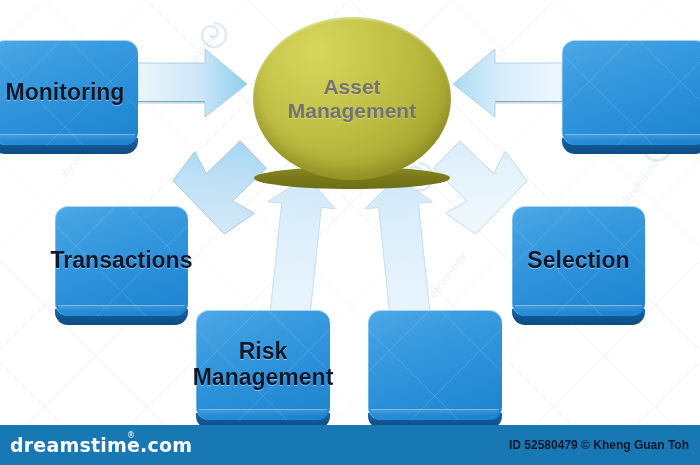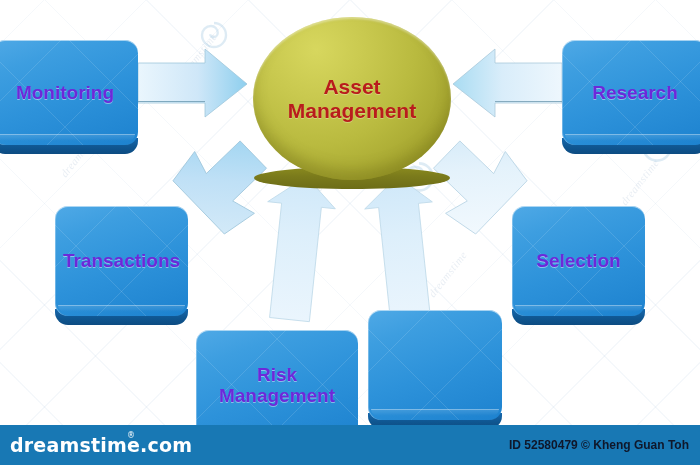--- a/index.html
+++ b/index.html
@@ -82,23 +82,23 @@
   }
   .node .edge3d{
     
     position:absolute;left:0;right:0;bottom:-9px;height:16px;
     border-radius:0 0 13px 13px;
     background:linear-gradient(180deg,#1668ad 0%,#0f5691 55%,#0d4c82 100%);
     z-index:-1;
   }
   .node .label{
     position:relative;z-index:2;
-    color:#6d28d9;
+    color:#0f172a;
     font-weight:bold;
-    font-size:19px;
+    font-size:23px;
     line-height:1.12;
     text-align:center;
     text-shadow:0 1px 0 rgba(255,255,255,.42);
     padding:0 6px;
   }
 
   
   #hub{
     position:absolute;
     z-index:7;
@@ -114,21 +114,21 @@
       inset 0 -10px 14px rgba(90,85,10,.30);
   }
   #hub .ball-edge{
     position:absolute;left:1px;right:1px;bottom:-9px;height:22px;
     border-radius:50%;
     background:linear-gradient(180deg,#8a8a1f 0%,#7a7a1b 45%,#6d6d17 100%);
     z-index:-1;
   }
   #hub .hub-label{
     position:relative;z-index:2;
-    color:#b91c1c;
+    color:#737373;
     font-weight:bold;
     font-size:21px;
     line-height:1.14;
     text-align:center;
     text-shadow:0 1px 0 rgba(255,255,255,.28);
   }
 
   
   #footer{
     position:absolute;left:0;right:0;bottom:0;height:40px;
@@ -287,44 +287,41 @@
     <div class="rim"></div>
     <div class="label">
       <span>Monitoring</span>
     </div>
   </div>
 
   <div class="node" style="left:562px;top:40px;width:146px;height:105px;">
     <div class="edge3d"></div>
     <div class="face"></div>
     <div class="rim"></div>
-    <div class="label">
-      <span>Research</span>
-    </div>
   </div>
 
   <div class="node" style="left:512px;top:206px;width:133px;height:110px;">
     <div class="edge3d"></div>
     <div class="face"></div>
     <div class="rim"></div>
     <div class="label">
       <span>Selection</span>
     </div>
   </div>
 
   <div class="node" style="left:55px;top:206px;width:133px;height:110px;">
     <div class="edge3d"></div>
     <div class="face"></div>
     <div class="rim"></div>
     <div class="label">
       <span>Transactions</span>
     </div>
   </div>
 
-  <div class="node" style="left:196px;top:310px;width:162px;height:110px;margin-top:20px;">
+  <div class="node" style="left:196px;top:310px;width:134px;height:110px;">
     <div class="edge3d"></div>
     <div class="face"></div>
     <div class="rim"></div>
     <div class="label">
       <span>Risk</span><br>
       <span>Management</span>
     </div>
   </div>
 
   <div class="node" style="left:368px;top:310px;width:134px;height:110px;">

